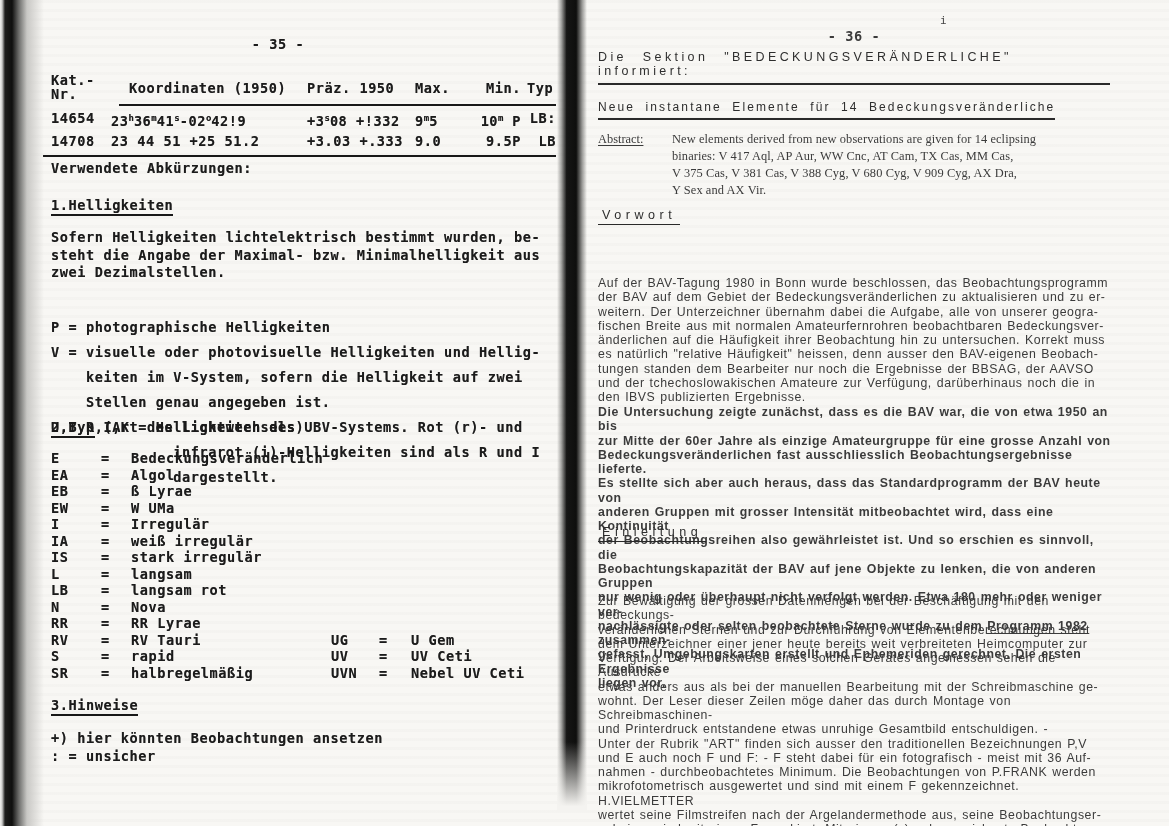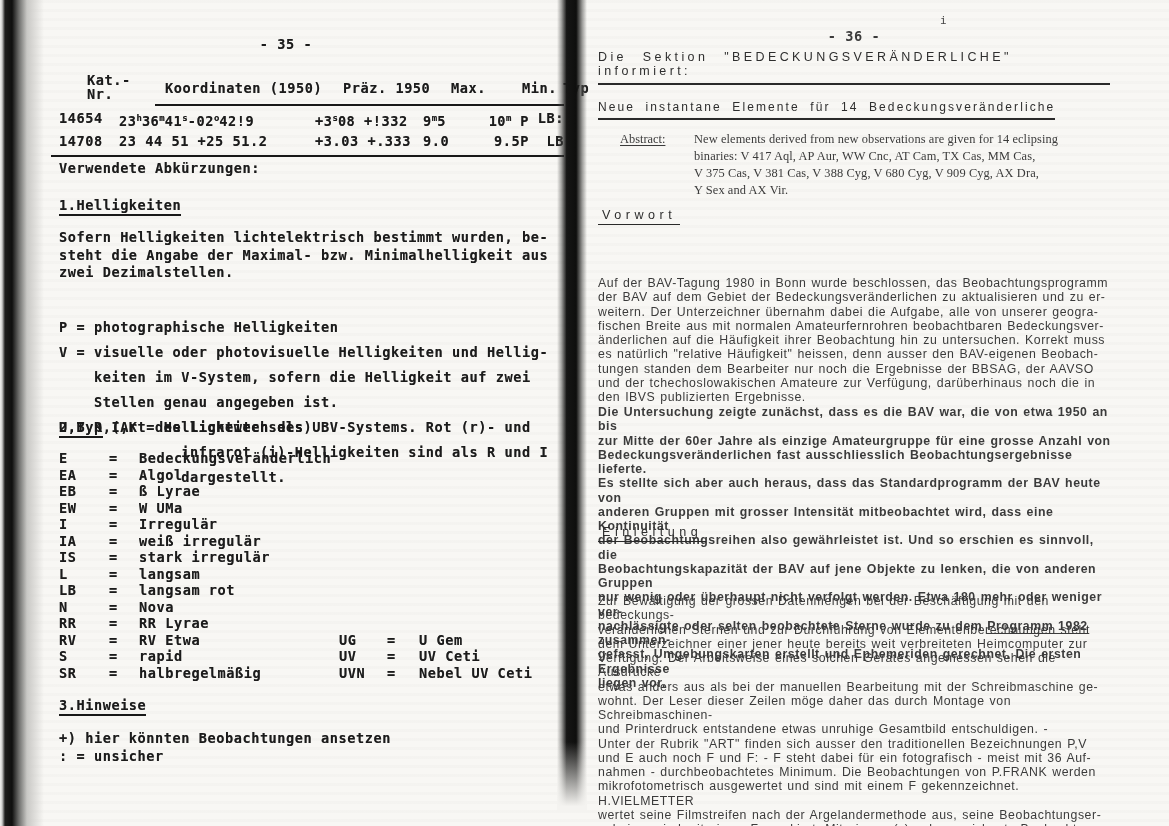--- a/index.html
+++ b/index.html
@@ -12,34 +12,34 @@
       #6f6f6d 19px,#c9c8c5 27px,rgba(248,247,244,0) 44px);}
   .binding-bar{position:absolute;left:557px;top:0;width:30px;height:812px;z-index:5;
     background:linear-gradient(90deg,rgba(70,70,68,0) 0%,rgba(70,70,68,.45) 14%,
       #161615 32%,#0e0e0d 64%,rgba(80,80,78,.55) 84%,rgba(140,140,138,0) 100%);}
   .binding-bar:after{content:"";position:absolute;left:0;right:0;bottom:0;height:70px;
     background:linear-gradient(180deg,rgba(248,247,244,0) 0%,#f4f3f0 92%);}
   .paper-noise{position:absolute;inset:0;z-index:1;pointer-events:none;
     background:repeating-linear-gradient(180deg,rgba(90,90,85,.025) 0 3px,rgba(255,255,255,0) 3px 9px);}
   
   .page{position:absolute;top:0;height:826px;z-index:2;color:#1b1b1b;}
-  .page-left{left:34px;width:532px;}
+  .page-left{left:26px;width:532px;}
   .page-right{left:585px;width:584px;}
   .blk{position:absolute;}
   
   .page-left{font-weight:700;font-size:13.6px;letter-spacing:.55px;
     text-shadow:0 0 .4px rgba(10,10,10,.45);}
   .pageno{width:100%;text-align:center;}
   .mono-pre{white-space:pre;line-height:17.6px;}
   .u{border-bottom:2px solid #191919;padding-bottom:1px;}
   
   .cat-table{left:25px;width:505px;}
   .cat-grid{display:grid;grid-template-columns:60px 196px 108px 50px 62px 1fr;}
   .cat-grid .c-min{text-align:right;padding-right:6px;}
-  .cat-head{position:relative;padding-bottom:6px;margin-left:28px;}
+  .cat-head{position:relative;padding-bottom:6px;}
   .cat-head .h2{margin-top:-2px;}
   .cat-head .hx{padding-top:8px;}
   .rule-a{position:absolute;left:68px;right:0;top:32px;border-top:2px solid #181818;}
   .rule-b{border-top:2px solid #181818;margin-left:-8px;margin-top:4px;}
   .cat-row{line-height:20px;}
   sup{font-size:9px;vertical-align:5px;letter-spacing:0;}
   
   .typelist{left:25px;width:505px;line-height:16.5px;}
   .trow{display:grid;grid-template-columns:50px 30px 1fr;}
   .typelist-right{position:absolute;left:280px;bottom:0;}
@@ -195,21 +195,21 @@
 
           <div class="trow">
             <span>RR</span>
             <span>=</span>
             <span>RR Lyrae</span>
           </div>
 
           <div class="trow">
             <span>RV</span>
             <span>=</span>
-            <span>RV Etwa</span>
+            <span>RV Tauri</span>
           </div>
 
           <div class="trow">
             <span>S</span>
             <span>=</span>
             <span>rapid</span>
           </div>
 
           <div class="trow">
             <span>SR</span>
@@ -247,21 +247,21 @@
   </div>
 
   <div class="page page-right">
     <div class="mark-i">i</div>
     <div class="blk pageno" style="top:28px;width:512px;left:13px;font-weight:700;font-size:13.6px;letter-spacing:.55px;">- 36 -</div>
 
     <div class="blk rp-head kicker" style="top:50px;">Die Sektion "BEDECKUNGSVERÄNDERLICHE" informiert:</div>
 
     <div class="blk rp-head doc-title" style="top:100px;">Neue instantane Elemente für 14 Bedeckungsveränderliche</div>
 
-    <div class="blk abstract" style="top:131px;margin-left:22px;">
+    <div class="blk abstract" style="top:131px;">
       <div class="lbl">Abstract:</div>
       <div class="txt">New elements derived from new observations are given for 14 eclipsing
 binaries: V 417 Aql, AP Aur, WW Cnc, AT Cam, TX Cas, MM Cas,
 V 375 Cas, V 381 Cas, V 388 Cyg, V 680 Cyg, V 909 Cyg, AX Dra,
 Y Sex and AX Vir.</div>
     </div>
 
     <div class="blk rp-head center-head" style="top:208px;">
       <span>Vorwort</span>
     </div>

